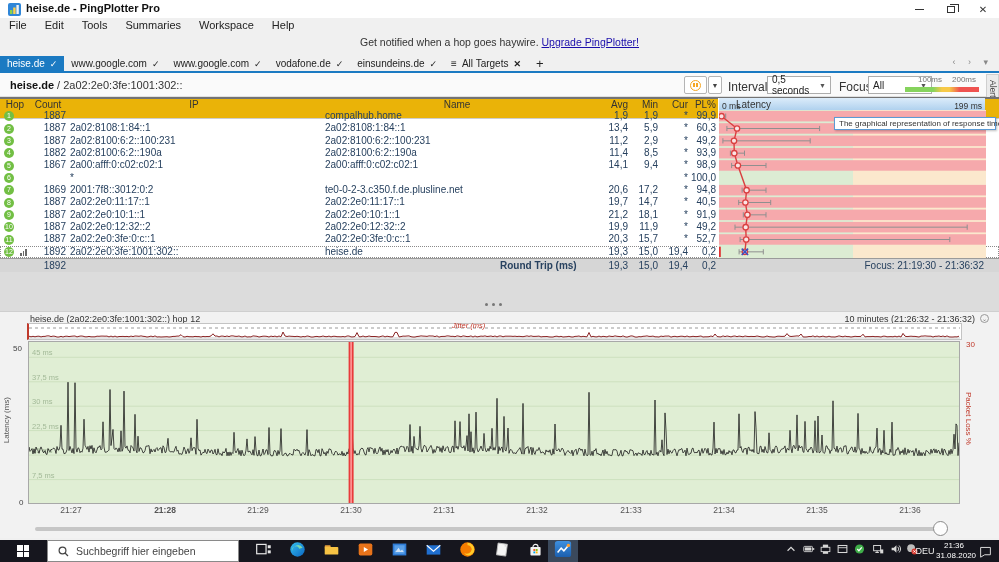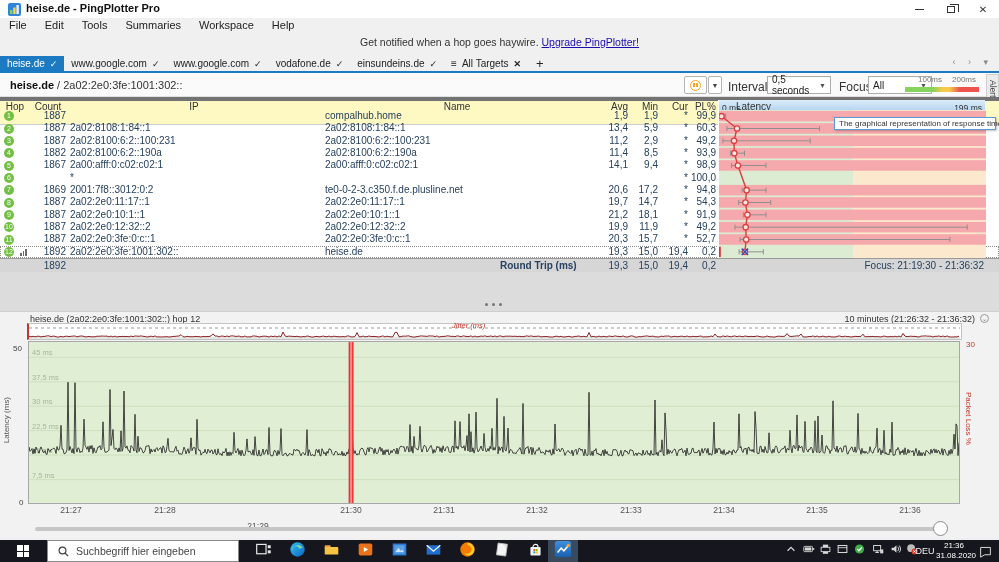--- a/index.html
+++ b/index.html
@@ -39,21 +39,21 @@
   .pause-ico:before{left:2.4px;} .pause-ico:after{right:2.4px;}
   .ddbtn{position:absolute;left:708px;top:3px;width:14px;height:18px;border:1px solid #b5b5b5;background:#fff;border-radius:2px;font-size:7px;color:#444;display:flex;align-items:center;justify-content:center;}
   .ctl-label{position:absolute;top:7px;font-size:12px;color:#333;}
   .sel{position:absolute;top:3px;height:18px;border:1px solid #adadad;background:#fff;font-size:10px;color:#222;display:flex;align-items:center;padding:0 4px;justify-content:space-between;}
   .sel .car{font-size:7px;color:#555;margin-left:4px;}
   .legend-lab{position:absolute;top:2px;font-size:8px;color:#777;}
   .legend-bar{position:absolute;left:905px;top:14px;width:74px;height:5px;background:linear-gradient(90deg,#86d35d 0%,#86d35d 38%,#f7c948 50%,#f7c948 60%,#ef5350 74%,#ef5350 100%);}
   .alerts-tab{position:absolute;left:986px;top:1px;width:13px;height:40px;background:#ebebeb;border:1px solid #cfcfcf;display:flex;flex-direction:column;align-items:center;justify-content:center;font-size:8.5px;color:#444;}
   .alerts-tab .vtext{writing-mode:vertical-lr;}
   
-  .thead{position:absolute;left:0;top:24px;width:999px;height:28px;background:#fef9c3;border-top:4px solid #737373;border-bottom:1px solid #cdcdcd;font-size:10px;color:#333;}
+  .thead{position:absolute;left:0;top:24px;width:999px;height:22px;background:#eab308;border-top:2px solid #737373;border-bottom:1px solid #cdcdcd;font-size:10px;color:#333;}
   .thead span{position:absolute;top:0;line-height:12px;}
   .th-hop{left:0;width:30px;text-align:center;}
   .th-count{left:30px;width:36px;text-align:center;}
   .th-ip{left:66px;width:256px;text-align:center;}
   .th-name{left:322px;width:270px;text-align:center;}
   .c-count{left:30px;width:36px;text-align:right;}
   .c-ip{left:70px;}
   .c-name{left:325px;}
   .c-avg{left:592px;width:36px;text-align:right;}
   .c-min{left:630px;width:28px;text-align:right;}
@@ -295,21 +295,21 @@
           <span class="c-pl">94,8</span>
         </div>
         <div class="trow" style="top: 86.33px;">
           <span class="hop-badge">8</span>
           <span class="c-count">1887</span>
           <span class="c-ip">2a02:2e0:11:17::1</span>
           <span class="c-name">2a02:2e0:11:17::1</span>
           <span class="c-avg">19,7</span>
           <span class="c-min">14,7</span>
           <span class="c-cur">*</span>
-          <span class="c-pl">54,3</span>
+          <span class="c-pl">40,5</span>
         </div>
         <div class="trow" style="top: 98.67px;">
           <span class="hop-badge">9</span>
           <span class="c-count">1887</span>
           <span class="c-ip">2a02:2e0:10:1::1</span>
           <span class="c-name">2a02:2e0:10:1::1</span>
           <span class="c-avg">21,2</span>
           <span class="c-min">18,1</span>
           <span class="c-cur">*</span>
           <span class="c-pl">91,9</span>
@@ -464,22 +464,22 @@
           <text x="4" y="112.1" font-size="7.5" fill="#a3ba98" font-family="Liberation Sans, sans-serif">15 ms</text>
           <line x1="0" y1="138.6" x2="932" y2="138.6" stroke="#cde0be" stroke-width="1"></line>
           <text x="4" y="136.6" font-size="7.5" fill="#a3ba98" font-family="Liberation Sans, sans-serif">7,5 ms</text>
           <path d="M0,113.9L1,106.1L2,110.4L3,109.3L4,107.6L5,112.9L6,108.0L7,112.4L8,106.0L9,108.6L10,109.6L11,112.3L12,108.5L13,105.9L14,108.4L15,111.2L16,111.6L17,109.6L18,113.0L19,113.5L20,107.5L21,109.5L22,110.8L23,108.6L24,108.6L25,107.4L26,107.1L27,108.4L28,112.5L29,105.5L30,109.0L31,108.9L32,105.2L33,84.3L34,108.1L35,108.1L36,112.7L37,112.4L38,111.7L39,108.4L40,41.2L41,109.5L42,105.4L43,108.5L44,111.9L45,107.5L46,112.6L47,41.7L48,107.4L49,111.1L50,106.8L51,107.4L52,111.7L53,110.2L54,111.2L55,107.2L56,78.2L57,104.3L58,106.1L59,108.4L60,105.4L61,111.1L62,104.7L63,108.1L64,104.4L65,112.4L66,106.8L67,110.7L68,111.8L69,108.9L70,105.9L71,106.3L72,104.6L73,108.9L74,107.6L75,80.8L76,105.9L77,111.2L78,111.2L79,110.8L80,110.1L81,109.1L82,48.5L83,104.6L84,97.0L85,88.4L86,107.5L87,108.7L88,106.9L89,107.9L90,110.9L91,106.9L92,110.6L93,89.8L94,110.3L95,107.8L96,50.1L97,105.9L98,107.2L99,104.9L100,109.2L101,109.4L102,111.8L103,104.5L104,105.6L105,106.9L106,110.1L107,73.3L108,109.1L109,111.8L110,95.2L111,110.5L112,106.8L113,107.0L114,109.0L115,111.8L116,111.5L117,109.7L118,105.1L119,105.2L120,104.9L121,104.6L122,112.7L123,107.9L124,111.0L125,109.4L126,108.4L127,111.0L128,107.6L129,106.6L130,109.6L131,108.4L132,107.0L133,106.7L134,112.1L135,104.8L136,106.5L137,111.5L138,111.2L139,105.5L140,97.3L141,109.7L142,110.4L143,111.1L144,110.3L145,111.2L146,110.8L147,107.5L148,105.3L149,110.2L150,109.2L151,113.2L152,112.6L153,113.0L154,113.4L155,110.2L156,106.1L157,108.5L158,112.9L159,110.0L160,107.7L161,112.3L162,109.7L163,96.8L164,109.7L165,107.0L166,106.4L167,107.0L168,113.3L169,78.3L170,107.2L171,109.7L172,108.9L173,114.1L174,112.6L175,111.2L176,111.9L177,108.3L178,111.8L179,112.6L180,108.1L181,109.9L182,111.8L183,109.2L184,109.0L185,113.0L186,111.6L187,108.3L188,113.4L189,113.8L190,107.8L191,112.7L192,113.4L193,112.5L194,114.7L195,110.7L196,112.0L197,111.0L198,107.4L199,114.8L200,111.0L201,114.8L202,110.9L203,114.4L204,111.5L205,112.5L206,91.3L207,109.6L208,111.9L209,109.8L210,107.5L211,113.5L212,109.4L213,114.8L214,109.2L215,112.7L216,114.8L217,113.8L218,109.2L219,97.9L220,111.0L221,110.5L222,110.2L223,112.4L224,113.8L225,108.7L226,114.3L227,95.6L228,109.1L229,114.5L230,114.8L231,109.0L232,114.8L233,114.8L234,112.1L235,108.0L236,113.6L237,112.2L238,108.9L239,108.9L240,113.6L241,86.5L242,112.6L243,114.8L244,114.8L245,114.7L246,109.9L247,109.4L248,111.3L249,114.8L250,109.4L251,113.4L252,109.8L253,87.6L254,113.5L255,114.8L256,113.2L257,112.4L258,112.2L259,114.8L260,114.8L261,113.0L262,112.3L263,113.4L264,113.7L265,114.1L266,108.2L267,109.4L268,109.7L269,108.2L270,110.0L271,109.3L272,112.8L273,114.8L274,112.4L275,111.4L276,112.8L277,114.1L278,110.6L279,88.6L280,114.8L281,108.7L282,111.1L283,114.8L284,113.6L285,113.9L286,114.8L287,114.8L288,108.5L289,108.9L290,111.7L291,108.4L292,114.8L293,114.8L294,107.7L295,109.9L296,113.0L297,111.4L298,114.7L299,110.3L300,112.4L301,107.8L302,108.3L303,108.6L304,112.5L305,113.5L306,114.1L307,110.9L308,110.2L309,111.2L310,114.1L311,112.9L312,113.1L313,114.1L314,110.3L315,114.8L316,111.9L317,114.8L318,114.2L319,110.9L320,113.0L321,107.6L322,106.9L323,108.6L324,87.5L325,106.9L326,112.6L327,109.6L328,113.0L329,114.1L330,112.6L331,113.6L332,109.2L333,107.6L334,107.2L335,107.8L336,111.0L337,113.6L338,114.0L339,108.5L340,106.6L341,110.9L342,106.3L343,107.4L344,107.1L345,108.3L346,112.6L347,107.3L348,111.8L349,112.9L350,111.5L351,108.0L352,105.9L353,110.3L354,107.3L355,113.9L356,109.2L357,113.6L358,108.7L359,111.0L360,108.5L361,113.9L362,112.9L363,109.5L364,111.8L365,109.2L366,108.0L367,109.8L368,112.8L369,107.0L370,113.1L371,108.5L372,105.9L373,105.4L374,105.2L375,106.3L376,105.6L377,110.7L378,108.7L379,105.3L380,106.5L381,111.1L382,83.5L383,110.5L384,105.2L385,112.2L386,95.4L387,106.6L388,107.6L389,108.1L390,109.1L391,104.7L392,85.3L393,107.4L394,111.1L395,107.9L396,104.6L397,104.6L398,105.9L399,111.0L400,109.5L401,107.7L402,106.0L403,104.4L404,107.4L405,112.4L406,108.4L407,111.5L408,109.2L409,105.2L410,106.9L411,105.7L412,110.5L413,106.7L414,111.5L415,104.8L416,108.8L417,110.1L418,106.7L419,105.7L420,106.0L421,110.9L422,111.6L423,111.2L424,105.7L425,105.0L426,111.2L427,79.8L428,107.1L429,105.3L430,108.3L431,104.4L432,80.6L433,106.0L434,106.3L435,107.0L436,104.7L437,109.7L438,104.8L439,94.6L440,110.0L441,72.8L442,111.1L443,90.7L444,110.7L445,106.8L446,112.2L447,108.4L448,71.1L449,107.0L450,110.8L451,109.9L452,107.6L453,105.0L454,108.2L455,110.0L456,92.4L457,106.5L458,110.6L459,110.2L460,107.4L461,110.2L462,105.3L463,107.8L464,87.3L465,109.2L466,106.5L467,109.2L468,105.0L469,57.3L470,112.8L471,105.6L472,109.5L473,107.2L474,105.9L475,111.3L476,75.4L477,108.9L478,110.1L479,105.2L480,87.0L481,112.3L482,109.0L483,108.4L484,109.7L485,112.3L486,111.9L487,112.0L488,112.7L489,110.4L490,109.6L491,108.1L492,106.6L493,110.2L494,113.1L495,62.4L496,113.2L497,108.3L498,106.7L499,106.8L500,105.4L501,112.5L502,108.5L503,106.1L504,113.7L505,106.6L506,111.6L507,113.4L508,109.5L509,108.7L510,109.5L511,106.5L512,109.2L513,112.2L514,111.0L515,111.1L516,112.0L517,113.6L518,108.9L519,110.9L520,109.7L521,111.3L522,108.8L523,113.6L524,114.1L525,107.8L526,113.1L527,83.0L528,108.8L529,110.0L530,108.5L531,107.8L532,110.9L533,109.3L534,107.1L535,108.1L536,110.9L537,114.4L538,111.9L539,110.7L540,109.4L541,111.1L542,111.6L543,112.6L544,109.1L545,114.8L546,110.4L547,109.6L548,108.2L549,113.5L550,111.0L551,107.2L552,107.6L553,109.5L554,108.0L555,111.4L556,114.8L557,108.2L558,113.2L559,114.8L560,114.0L561,51.3L562,113.7L563,114.3L564,110.2L565,114.7L566,109.2L567,109.8L568,107.6L569,113.1L570,112.1L571,113.9L572,113.0L573,114.8L574,112.1L575,109.0L576,114.7L577,108.4L578,112.9L579,110.3L580,113.8L581,114.0L582,113.9L583,114.8L584,114.4L585,108.8L586,108.6L587,109.0L588,108.5L589,110.1L590,114.8L591,114.8L592,112.4L593,109.3L594,114.8L595,114.8L596,110.9L597,109.0L598,110.9L599,110.3L600,112.7L601,112.8L602,108.6L603,109.2L604,109.1L605,109.9L606,114.6L607,113.2L608,112.0L609,114.6L610,111.9L611,112.1L612,112.8L613,112.9L614,114.5L615,109.0L616,113.4L617,113.7L618,110.9L619,109.5L620,113.4L621,112.1L622,114.6L623,109.3L624,113.5L625,113.5L626,114.2L627,59.0L628,113.5L629,111.2L630,114.8L631,110.6L632,109.4L633,111.1L634,98.8L635,112.4L636,114.7L637,71.9L638,89.4L639,113.5L640,108.2L641,112.8L642,109.4L643,111.4L644,112.2L645,109.7L646,108.4L647,108.1L648,111.4L649,114.8L650,111.1L651,108.6L652,109.2L653,107.9L654,107.7L655,111.9L656,110.9L657,109.2L658,114.8L659,107.1L660,112.3L661,113.8L662,112.3L663,112.3L664,107.7L665,107.0L666,111.3L667,112.0L668,111.1L669,112.0L670,109.8L671,109.0L672,114.8L673,111.1L674,107.5L675,112.3L676,109.9L677,107.3L678,108.4L679,112.3L680,107.3L681,114.1L682,112.2L683,113.9L684,114.0L685,107.0L686,81.1L687,113.0L688,107.4L689,112.0L690,107.6L691,107.9L692,107.6L693,112.8L694,109.7L695,113.5L696,108.5L697,113.7L698,113.7L699,111.2L700,113.0L701,109.6L702,111.5L703,110.4L704,113.8L705,108.9L706,109.0L707,111.7L708,111.8L709,109.1L710,109.0L711,72.8L712,107.0L713,105.5L714,109.9L715,111.6L716,107.8L717,108.0L718,107.0L719,113.4L720,106.6L721,106.2L722,109.8L723,108.6L724,110.6L725,108.4L726,111.5L727,70.6L728,86.9L729,112.1L730,112.5L731,112.7L732,105.4L733,105.2L734,111.2L735,108.2L736,111.7L737,105.5L738,109.2L739,111.9L740,111.6L741,91.8L742,108.5L743,109.8L744,112.3L745,108.1L746,111.6L747,106.6L748,104.9L749,106.4L750,111.4L751,112.0L752,110.8L753,108.6L754,107.9L755,107.9L756,107.0L757,104.9L758,111.7L759,107.6L760,107.9L761,109.2L762,89.3L763,107.1L764,111.8L765,105.1L766,104.3L767,107.6L768,107.1L769,73.9L770,109.8L771,104.4L772,107.0L773,106.1L774,105.4L775,110.8L776,111.4L777,80.4L778,107.8L779,109.3L780,111.1L781,108.0L782,108.5L783,106.0L784,107.5L785,112.1L786,109.1L787,79.7L788,109.7L789,111.6L790,75.0L791,111.7L792,111.5L793,109.6L794,94.0L795,111.2L796,112.4L797,111.5L798,104.8L799,105.1L800,108.1L801,108.1L802,112.5L803,109.2L804,109.4L805,59.8L806,107.3L807,107.5L808,110.6L809,105.1L810,111.5L811,108.4L812,107.0L813,106.9L814,111.3L815,110.2L816,105.0L817,105.3L818,104.6L819,112.6L820,113.0L821,110.0L822,108.9L823,106.6L824,105.9L825,109.9L826,111.1L827,105.9L828,111.5L829,108.5L830,72.4L831,107.7L832,108.4L833,113.3L834,107.4L835,112.1L836,110.0L837,112.4L838,110.3L839,112.0L840,112.5L841,111.5L842,105.7L843,110.1L844,111.6L845,112.2L846,109.0L847,106.9L848,106.0L849,87.1L850,111.5L851,108.2L852,107.6L853,113.7L854,109.3L855,112.0L856,89.3L857,113.1L858,111.5L859,113.5L860,112.9L861,113.9L862,108.1L863,111.4L864,81.1L865,114.3L866,114.0L867,114.0L868,108.6L869,109.2L870,106.5L871,109.0L872,113.6L873,110.1L874,112.0L875,108.7L876,113.6L877,106.8L878,113.5L879,112.8L880,108.2L881,112.1L882,109.4L883,110.4L884,111.1L885,109.5L886,114.8L887,111.0L888,107.4L889,112.3L890,114.8L891,109.3L892,114.8L893,111.4L894,114.8L895,111.6L896,112.1L897,114.8L898,109.4L899,110.1L900,110.7L901,112.3L902,113.3L903,108.2L904,112.3L905,109.1L906,107.8L907,111.9L908,108.3L909,112.1L910,109.4L911,109.7L912,113.2L913,112.3L914,107.5L915,114.1L916,108.3L917,108.8L918,112.4L919,113.3L920,114.7L921,109.4L922,113.4L923,108.1L924,112.7L925,108.7L926,93.2L927,108.0L928,82.9L929,84.7L930,114.6L931,101.7" fill="none" stroke="#1c1c1c" stroke-width="0.8"></path>
           <rect x="320.6" y="0" width="5" height="163" fill="#e83a3a"></rect>
           <rect x="322.3" y="0" width="1.6" height="163" fill="#ff9a9a"></rect>
           <rect x="0.5" y="0.5" width="931" height="162" fill="none" stroke="#a8a8a8" stroke-width="1"></rect>
         </svg></div>
     <div class="xlabels" id="xlabels">
         <span style="left: 51px;">21:27</span>
-        <span style="left: 145px;">21:28</span>
-        <span style="left: 238px; margin-top: 16px;">21:29</span>
+        <span style="left: 145px; font-weight: bold;">21:28</span>
+        <span style="left: 238px;">21:29</span>
         <span style="left: 331px;">21:30</span>
         <span style="left: 424px;">21:31</span>
         <span style="left: 517px;">21:32</span>
         <span style="left: 611px;">21:33</span>
         <span style="left: 704px;">21:34</span>
         <span style="left: 797px;">21:35</span>
         <span style="left: 890px;">21:36</span>
       </div>
     <div class="hscroll-track"></div>
     <div class="hscroll-handle"></div>

